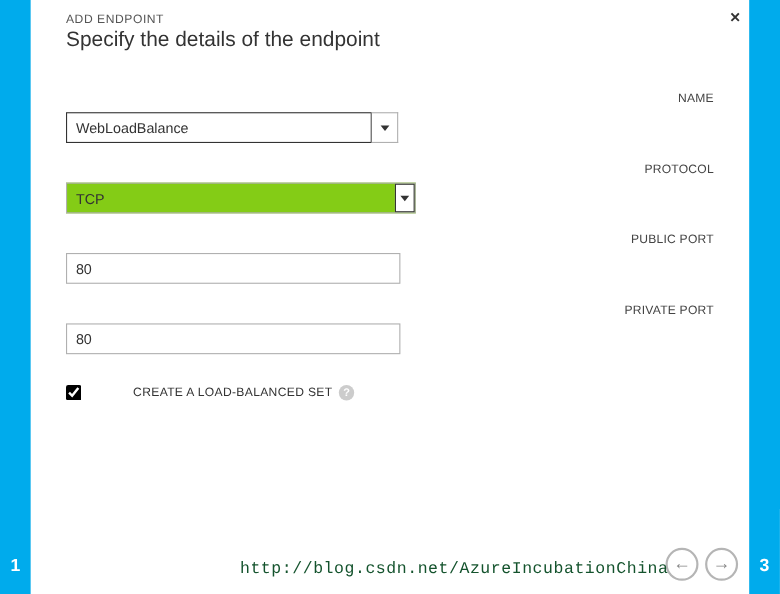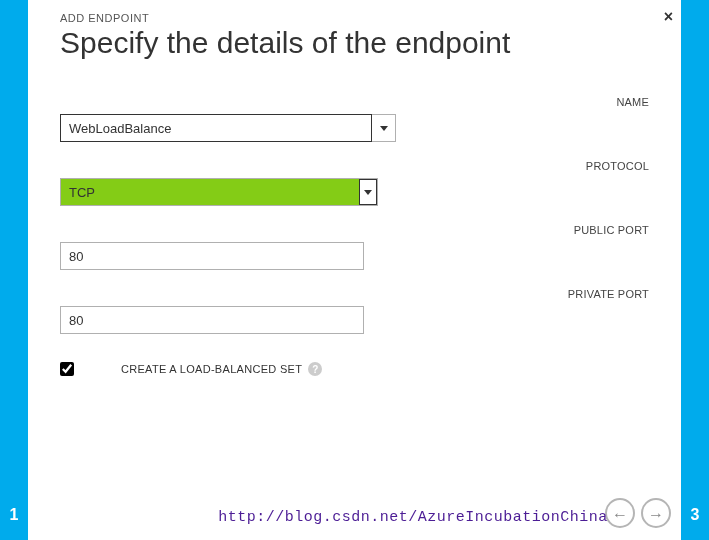--- a/index.html
+++ b/index.html
@@ -61,21 +61,21 @@
     }
     .breadcrumb {
       font-size: 11px;
       letter-spacing: 0.5px;
       color: #555;
       text-transform: uppercase;
       margin-top: 0;
       margin-bottom: 2px;
     }
     .title {
-      font-size: 30px;
+      font-size: 19px;
       font-weight: 300;
       color: #333;
       margin-bottom: 36px;
     }
     .field-label {
       font-size: 11px;
       color: #444;
       text-transform: uppercase;
       margin-bottom: 6px;
       margin-top: 18px;
@@ -88,21 +88,21 @@
     }
     .text-input {
       width: 304px;
       height: 28px;
       border: 1px solid #b0b0b0;
       padding: 4px 8px;
       font-size: 13px;
       color: #333;
     }
     .name-input {
-      width: 312px;
+      width: 278px;
       border: 1px solid #333;
     }
     .dropdown-btn {
       width: 24px;
       height: 28px;
       border: 1px solid #b0b0b0;
       border-left: none;
       background: #fff;
       display: flex;
       align-items: center;
@@ -198,21 +198,21 @@
       color: #888;
       line-height: 1;
     }
     .watermark {
       position: absolute;
       bottom: 14px;
       left: 50%;
       transform: translateX(-35%);
       font-family: "Courier New", monospace;
       font-size: 15px;
-      color: #4c1d95;
+      color: #14532d;
       white-space: nowrap;
       pointer-events: none;
       letter-spacing: 0.5px;
     }
   </style>
 </head>
 <body>
 
 <div class="left-rail">
   <div class="step-number">1</div>

